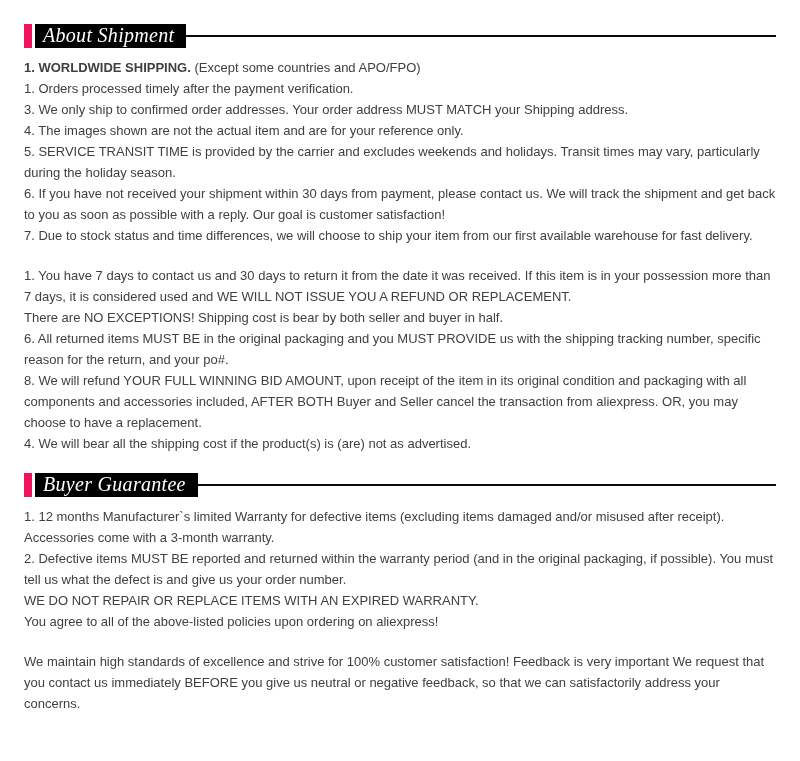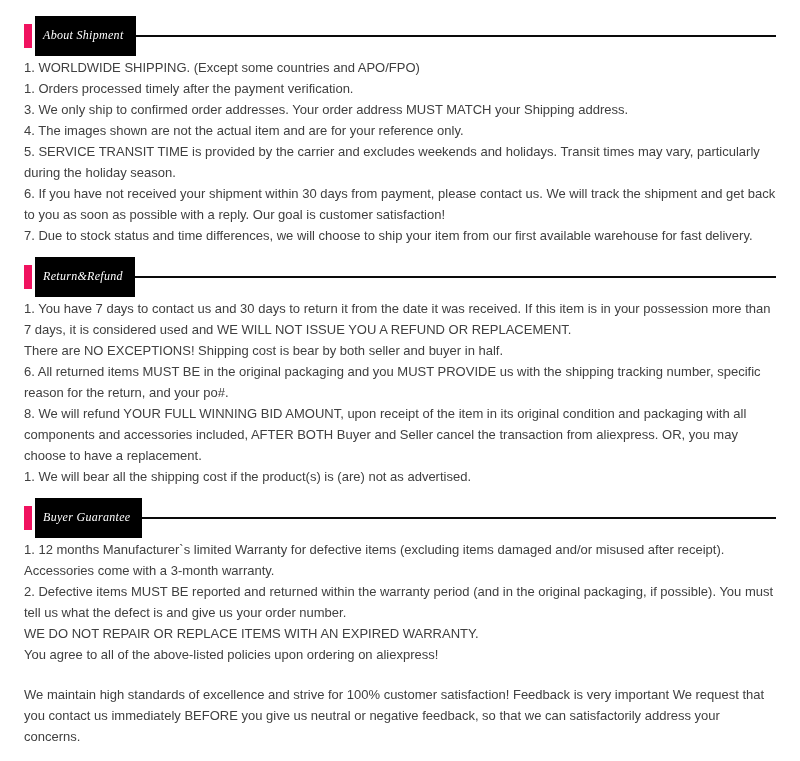--- a/index.html
+++ b/index.html
@@ -27,41 +27,41 @@
     height: 24px;
     background: var(--accent, #f0125f);
     margin-right: 3px;
     flex: 0 0 auto;
   }
   .title-box {
     background: var(--header-bg, #000000);
     color: var(--header-fg, #ffffff);
     font-family: "Liberation Serif", serif;
     font-style: italic;
-    font-size: 12px;
+    font-size: 20px;
     letter-spacing: 0.3px;
-    height: 40px;
+    height: 24px;
     display: flex;
     align-items: center;
     padding: 0 12px 2px 8px;
     flex: 0 0 auto;
     white-space: nowrap;
   }
   .header-rule {
     flex: 1 1 auto;
     height: 2px;
     background: #0a0a0a;
   }
   .section-body p {
     margin: 0;
     font-size: 13px;
     line-height: 21px;
     color: var(--body-fg, #404040);
   }
-  .section-body b { font-weight: normal; }
+  .section-body b { font-weight: bold; }
 </style>
 </head>
 <body>
 
 <div class="page">
 
   <div class="section">
     <div class="section-header">
       <span class="accent-bar"></span>
       <span class="title-box">About Shipment</span>
@@ -72,31 +72,26 @@
       <p>1. Orders processed timely after the payment verification.</p>
       <p>3. We only ship to confirmed order addresses. Your order address MUST MATCH your Shipping address.</p>
       <p>4. The images shown are not the actual item and are for your reference only.</p>
       <p>5. SERVICE TRANSIT TIME is provided by the carrier and excludes weekends and holidays. Transit times may vary, particularly during the holiday season.</p>
       <p>6. If you have not received your shipment within 30 days from payment, please contact us. We will track the shipment and get back to you as soon as possible with a reply. Our goal is customer satisfaction!</p>
       <p>7. Due to stock status and time differences, we will choose to ship your item from our first available warehouse for fast delivery.</p>
     </div>
   </div>
 
   <div class="section">
-    <div class="section-header">
-      <span class="accent-bar"></span>
-      <span class="title-box">Return&amp;Refund</span>
-      <span class="header-rule"></span>
-    </div>
     <div class="section-body">
       <p>1. You have 7 days to contact us and 30 days to return it from the date it was received. If this item is in your possession more than 7 days, it is considered used and WE WILL NOT ISSUE YOU A REFUND OR REPLACEMENT.</p>
       <p>There are NO EXCEPTIONS! Shipping cost is bear by both seller and buyer in half.</p>
       <p>6. All returned items MUST BE in the original packaging and you MUST PROVIDE us with the shipping tracking number, specific reason for the return, and your po#.</p>
       <p>8. We will refund YOUR FULL WINNING BID AMOUNT, upon receipt of the item in its original condition and packaging with all components and accessories included, AFTER BOTH Buyer and Seller cancel the transaction from aliexpress. OR, you may choose to have a replacement.</p>
-      <p>1.  We will bear all the shipping cost if the product(s) is (are) not as advertised.</p>
+      <p>4.  We will bear all the shipping cost if the product(s) is (are) not as advertised.</p>
     </div>
   </div>
 
   <div class="section">
     <div class="section-header">
       <span class="accent-bar"></span>
       <span class="title-box">Buyer Guarantee</span>
       <span class="header-rule"></span>
     </div>
     <div class="section-body">

